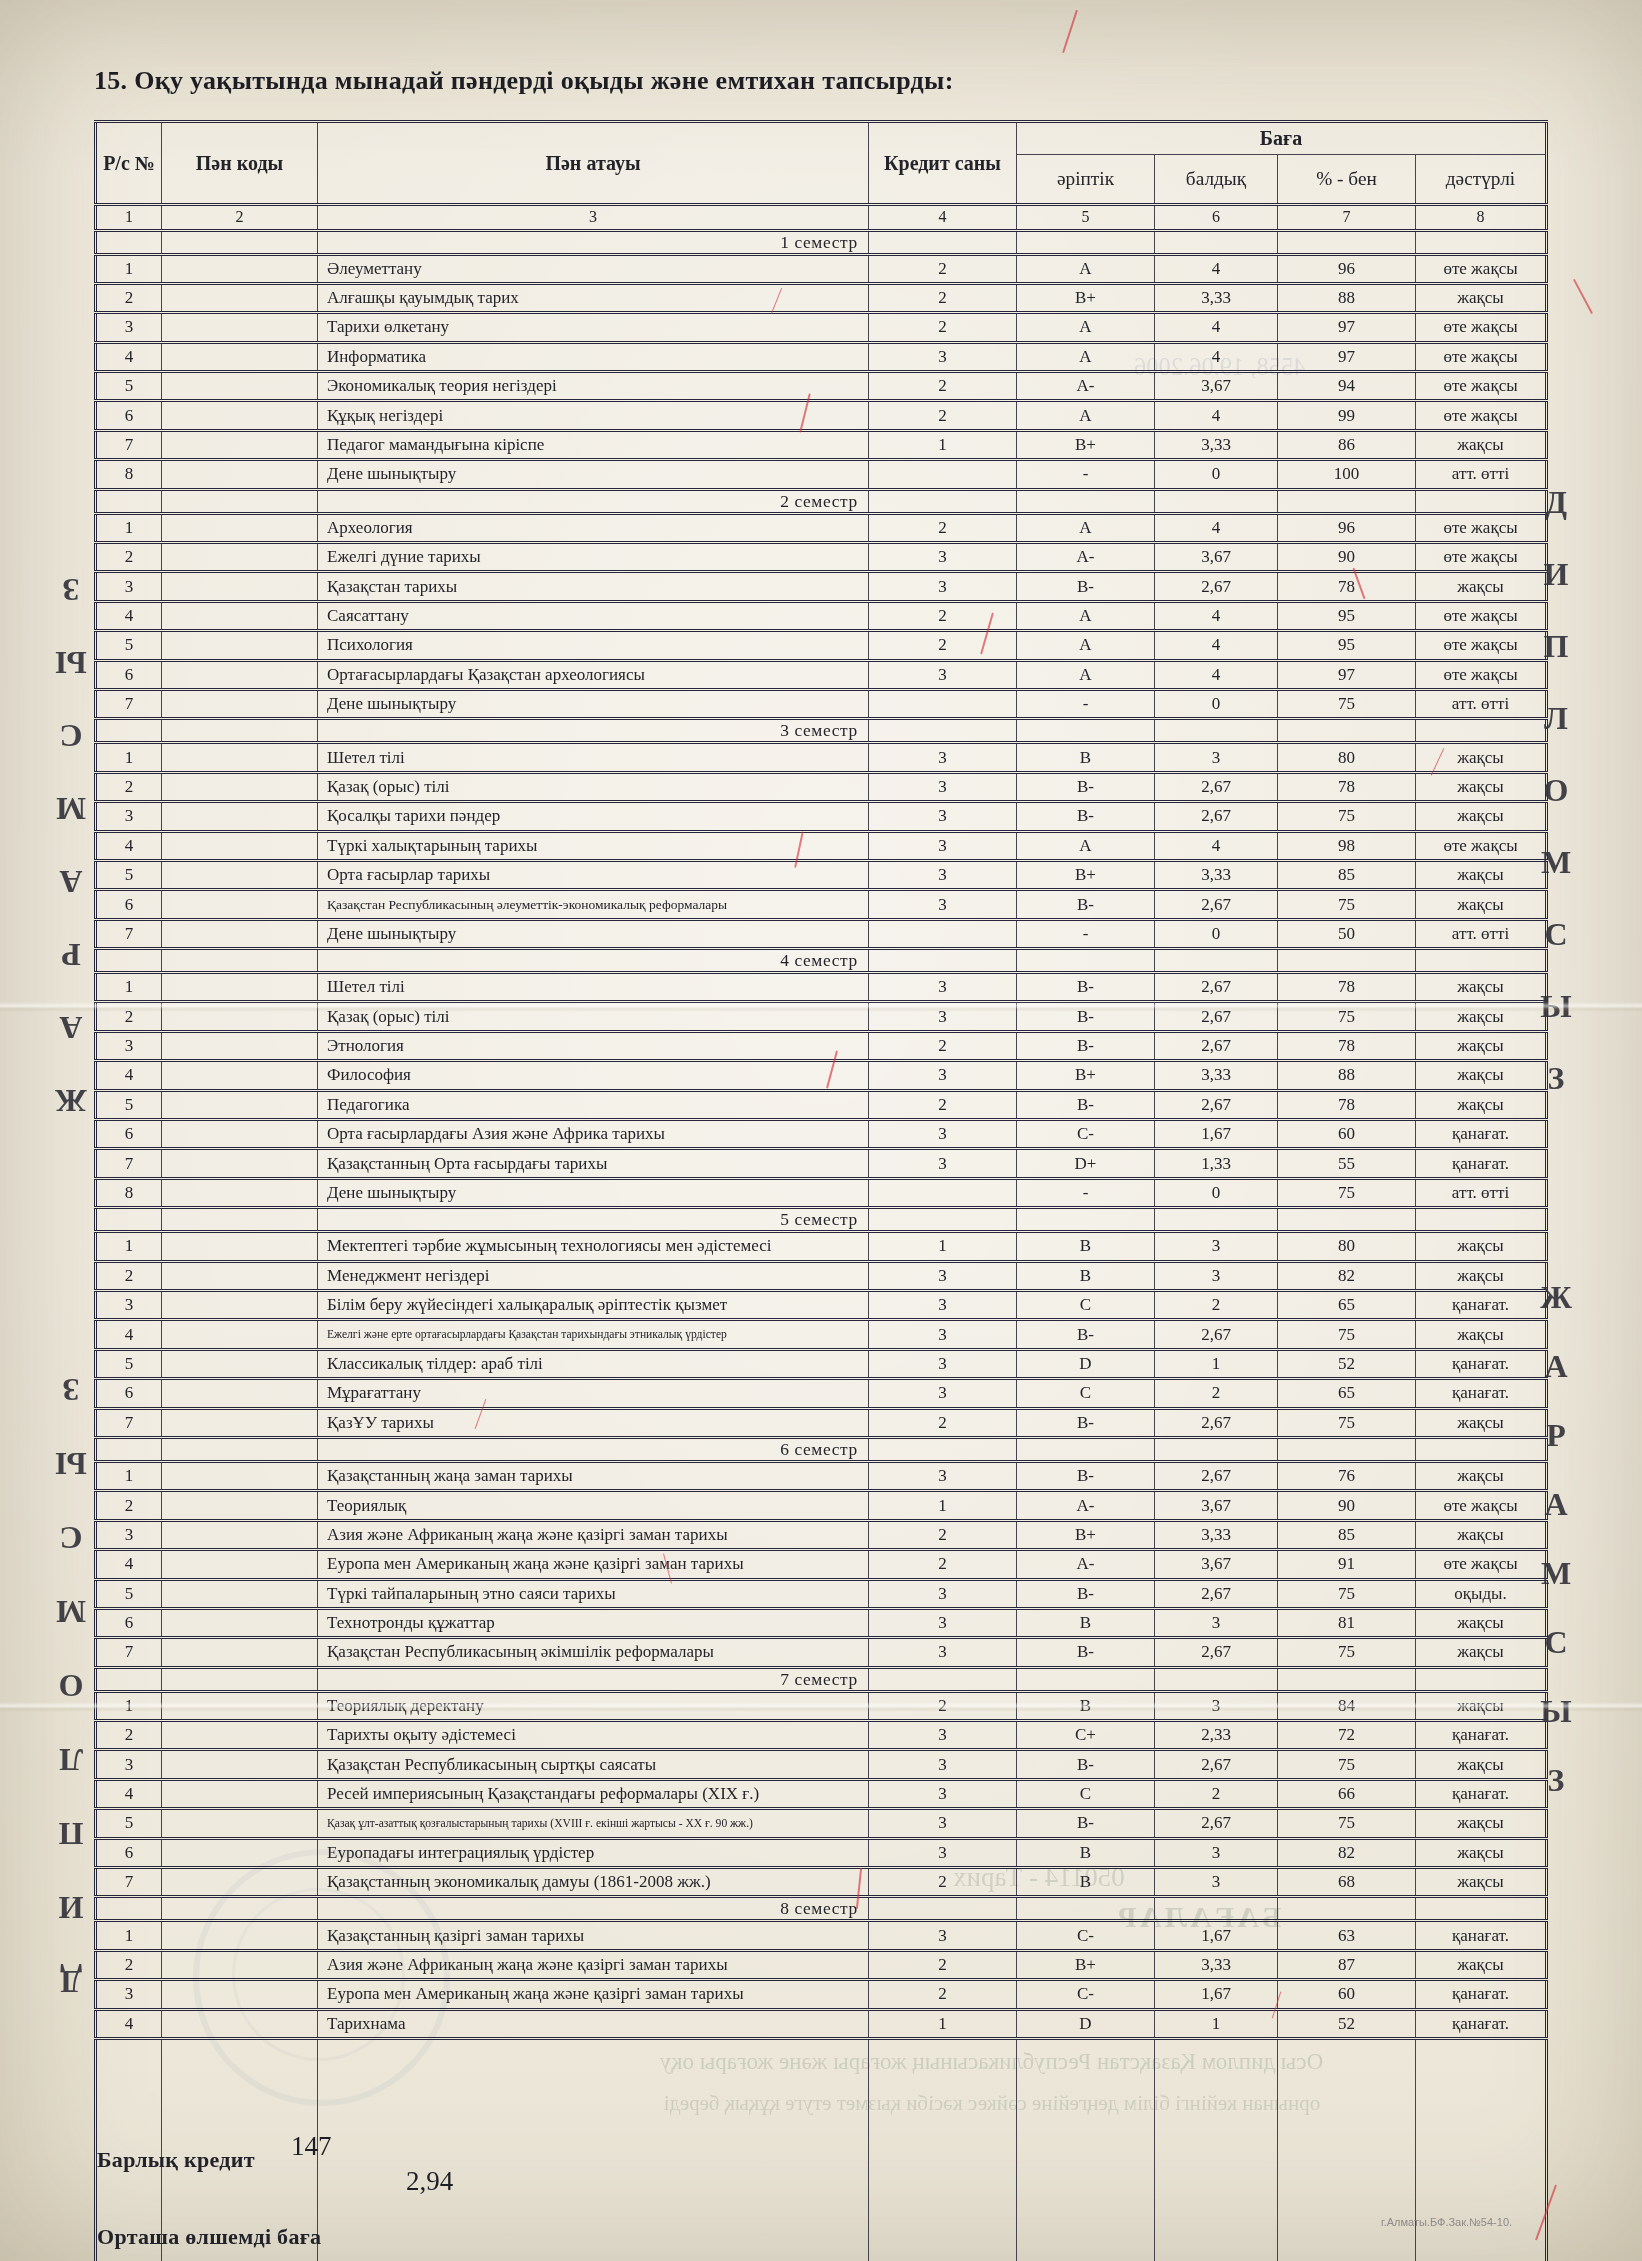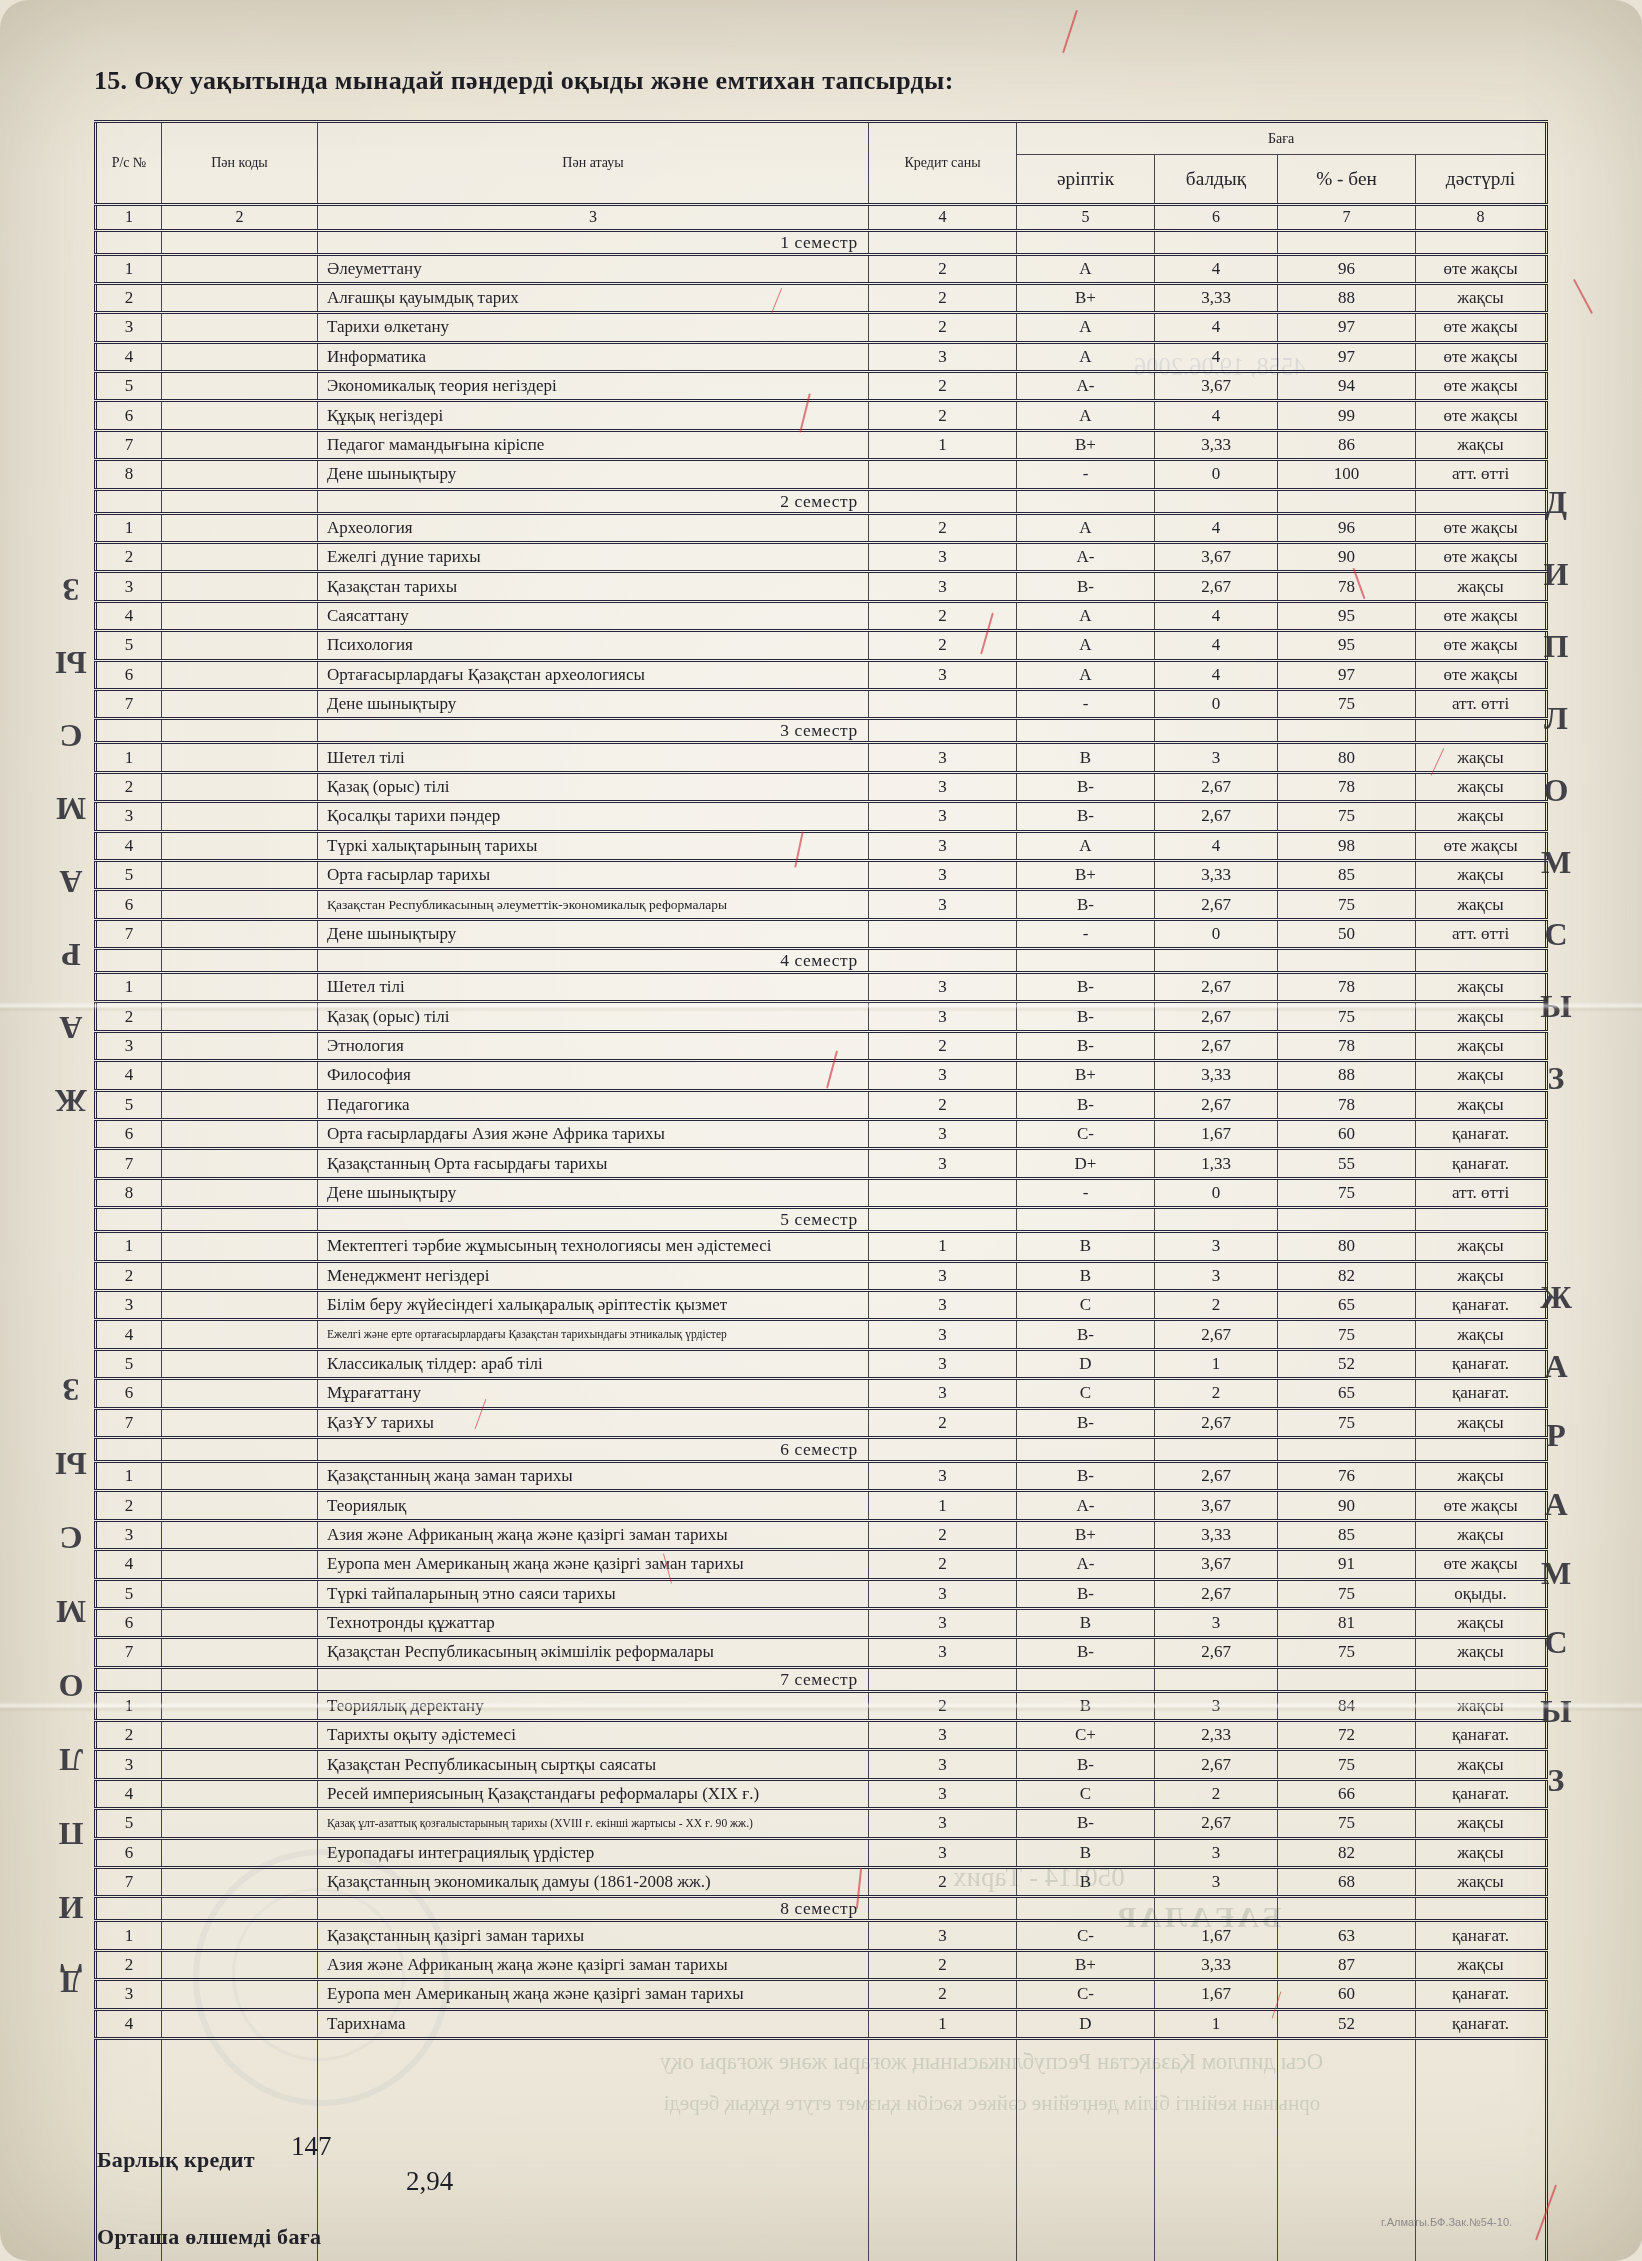--- a/index.html
+++ b/index.html
@@ -8,40 +8,39 @@
     background:#e9e3d5;
     font-family:"Liberation Serif", serif;
     color:#26262c;
     overflow:hidden;
   }
   .sheet{position:absolute;inset:0;
     background:
       radial-gradient(ellipse at 50% 40%, rgba(255,255,255,.35), rgba(255,255,255,0) 60%),
       linear-gradient(180deg,#e6dfcf 0%, #eee9dc 8%, #efeade 55%, #eae4d4 88%, #e2dbc8 100%);
     box-shadow: inset 0 0 142px rgba(100,88,60,.28);
-    border-radius: 28px;
   }
   .title{
     position:absolute;left:94px;top:66px;width:1288px;
     font-size:26px;font-weight:bold;letter-spacing:0.3px;color:#1d1d24;
   }
   table.main{
     position:absolute;left:94px;top:120px;width:1450px;
     border-collapse:collapse;table-layout:fixed;
     border:3.9px double #26263a;
     background:rgba(255,255,255,.18);
   }
   table.main th, table.main td{
     border-left:1.3px solid #45444f;
     border-top:3.2px double #26263a;
     text-align:center;vertical-align:middle;
     font-size:17px;color:#23232a;
     padding:0 2.6px;overflow:hidden;
   }
-  tr.h1 th{height:31px;font-size:14px;font-weight:normal;margin-left:32px;}
+  tr.h1 th{height:31px;font-size:20px;font-weight:bold;margin-left:32px;}
   tr.h2 th{height:48px;font-size:19.3px;font-weight:normal;border-top:1.3px solid #45444f;margin-left:6px;}
   tr.nums td{height:22.5px;font-size:16px;}
   tr.sec td{height:21px;font-size:17.4px;}
   tr.sec td.seclabel{text-align:right;padding-right:10.3px;letter-spacing:0.6px;}
   tr.data td{height:26.4px;}
   tr.data td.name{text-align:left;padding-left:9px;font-size:17px;}
   tr.data td.name.sm{font-size:13.5px;}
   tr.data td.name.xs{font-size:11.6px;}
   tr.fill td{height:283px;}
   .totals-label{position:absolute;font-size:22px;font-weight:bold;color:#22222a;letter-spacing:0.3px;}

